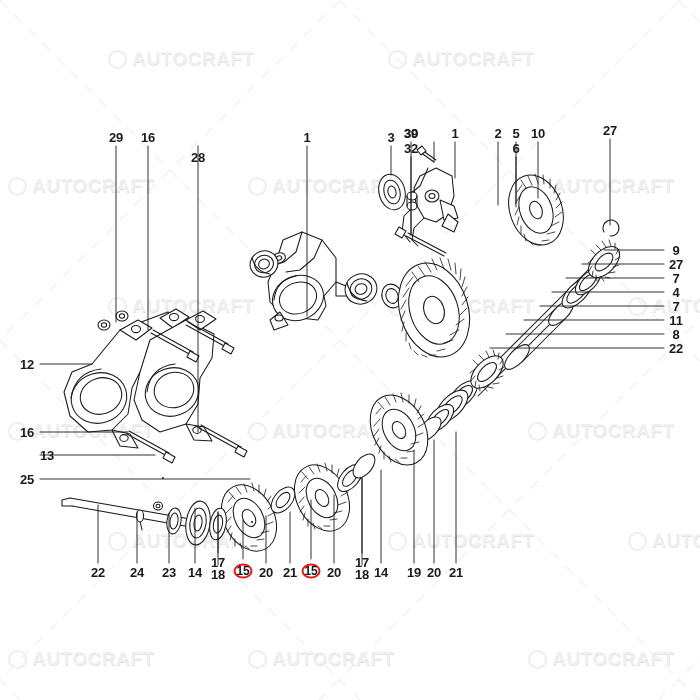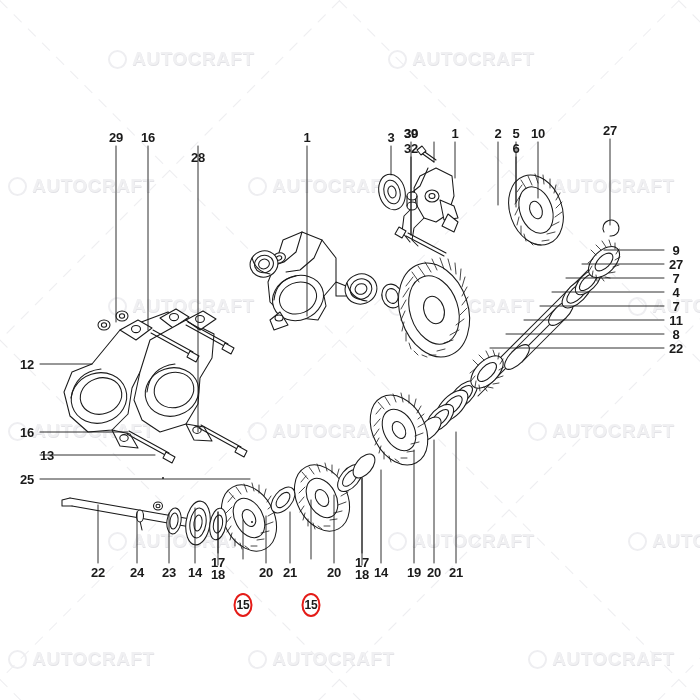--- a/index.html
+++ b/index.html
@@ -35,27 +35,26 @@
   .lbl{
     position:absolute;z-index:30;
     font-family:"Liberation Sans", sans-serif;
     font-size:13px;font-weight:bold;color:#1a1a1a;
     line-height:13px;white-space:nowrap;
     transform:translate(-50%,-50%);
     letter-spacing:-0.2px;
   }
   .lbl.circled{
     color:#1a1a1a;
-    width:19px;height:24px;border-radius:50%;
+    width:19px;height:15px;border-radius:50%;
     border:2px solid #e41b17;
     display:flex;align-items:center;justify-content:center;
     font-size:12px;
     box-sizing:border-box;
     background:rgba(255,255,255,0.0);
-    margin-top:34px;
   }
 </style>
 </head>
 <body>
 
 <div id="stage">
 
   <div id="wm">
     <svg width="700" height="700" style="position:absolute;left:0;top:0;">
       <defs>

